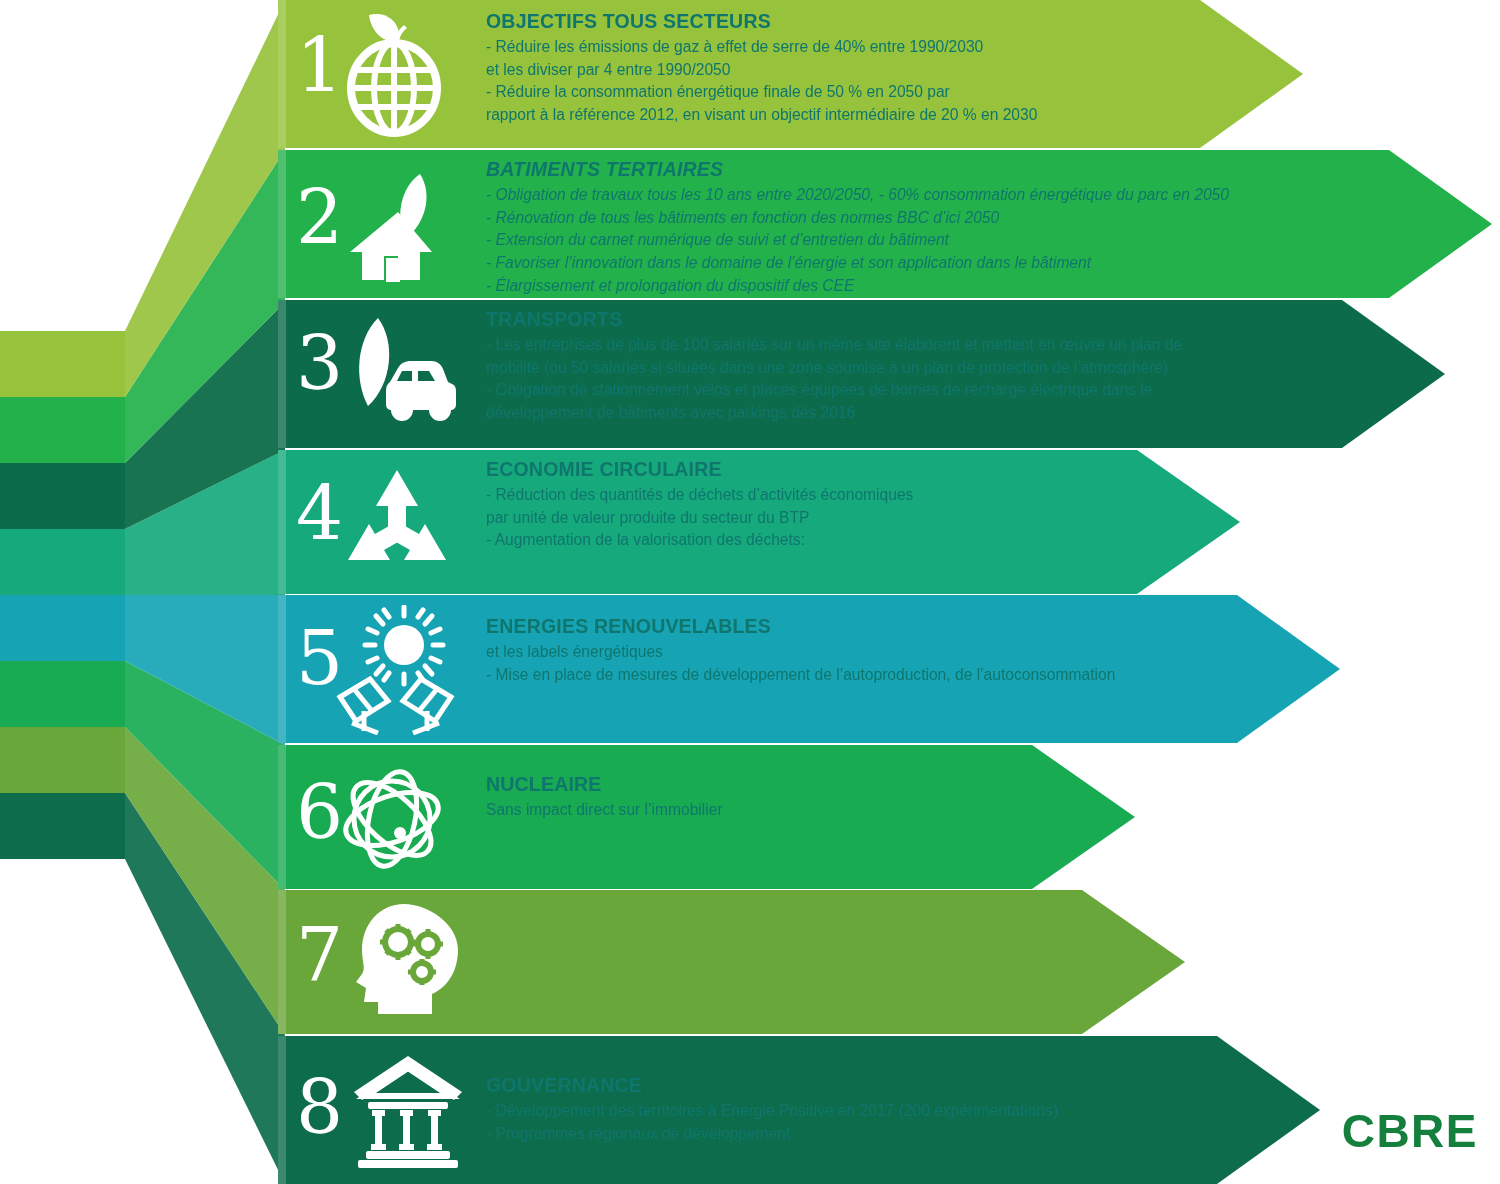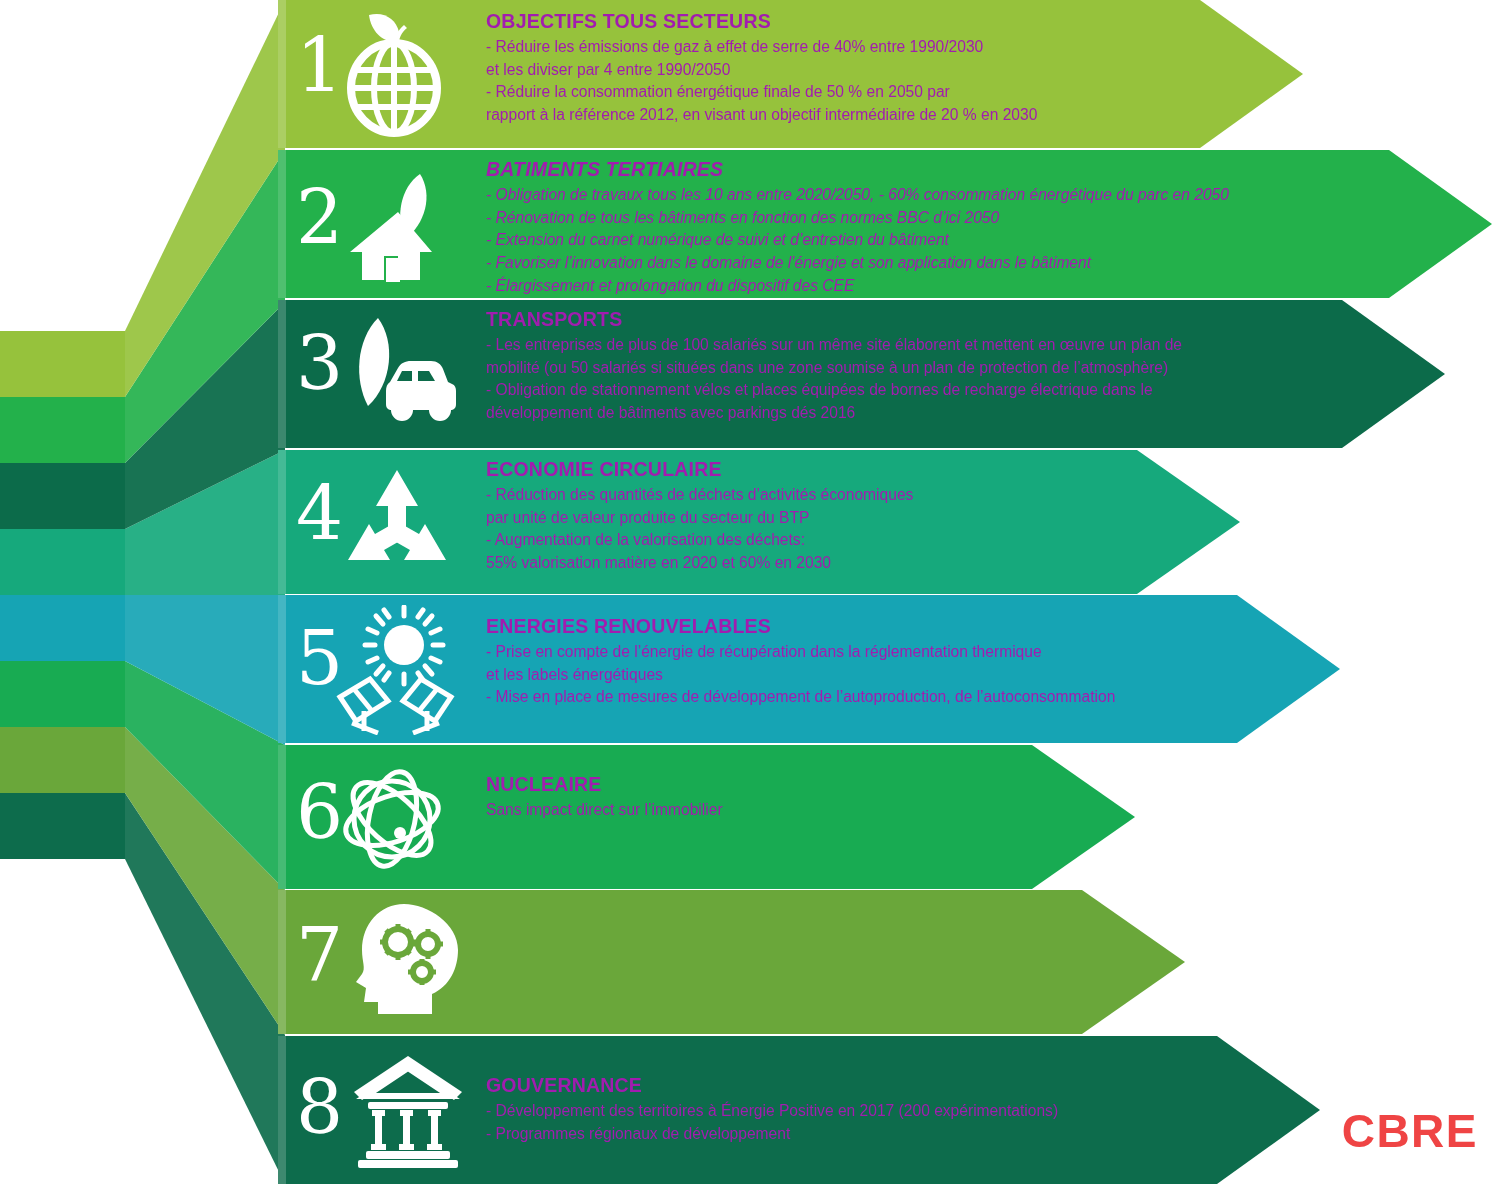--- a/index.html
+++ b/index.html
@@ -10,25 +10,25 @@
   #leftstack{position:absolute;left:0;top:0;width:300px;height:1184px;}
   .lbar{position:absolute;left:0;width:125px;}
   .ribbon{position:absolute;left:0;top:0;width:300px;height:1184px;}
 
   
   .row{position:absolute;left:278px;overflow:visible;}
   .rowshape{position:absolute;left:0;top:0;width:100%;height:100%;}
   .leftglass{position:absolute;left:0;top:0;width:8px;height:100%;background:rgba(255,255,255,0.20);}
   .num{position:absolute;left:18px;color:#ffffff;font-family:"DejaVu Serif",serif;font-weight:300;line-height:1;}
   .icon{position:absolute;}
-  .txt{position:absolute;color:#a21caf;}
+  .txt{position:absolute;color:#0f766e;}
   .ttl{font-weight:bold;font-size:19.5px;letter-spacing:.2px;margin:0 0 3px 0;font-family:"Liberation Sans",sans-serif;}
   .ln{font-size:15.6px;line-height:1.455;white-space:nowrap;font-family:"Liberation Sans",sans-serif;}
 
-  #cbre{position:absolute;right:22px;bottom:26px;color:#ef4444;font-weight:bold;font-size:46px;
+  #cbre{position:absolute;right:22px;bottom:26px;color:#15803d;font-weight:bold;font-size:46px;
         letter-spacing:1.5px;font-family:"Liberation Sans",sans-serif;}
 </style>
 </head>
 <body>
 
 <div id="stage">
 
   <div id="leftstack">
     <svg class="ribbon" viewBox="0 0 300 1184" preserveAspectRatio="none">
 
@@ -153,21 +153,20 @@
           <path d="M8 94 L29 58 L35 68 L56 56 L65 72 L44 84 L50 94 Z"></path>
           <path d="M106 94 L64 94 L70 84 L49 72 L58 56 L79 68 L85 58 Z"></path>
         </g>
       </svg>
     </div>
     <div class="txt" style="left:208px;top:8px;">
       <div class="ttl">ECONOMIE CIRCULAIRE</div>
       <div class="ln">- Réduction des quantités de déchets d’activités économiques</div>
       <div class="ln">par unité de valeur produite du secteur du BTP</div>
       <div class="ln">- Augmentation de la valorisation des déchets:</div>
-      <div class="ln">55% valorisation matière en 2020 et 60% en 2030</div>
     </div>
   </div>
 
   <div class="row" style="top:595px;width:1062px;height:148px;">
     <svg class="rowshape" viewBox="0 0 1062 148" preserveAspectRatio="none">
       <polygon points="0,0 959,0 1062,74 959,148 0,148" fill="#16a4b4"></polygon>
     </svg>
     <div class="leftglass"></div>
     <div class="num" style="top:26px;font-size:74px;">5</div>
     <div class="icon" style="left:52px;top:10px;width:130px;height:130px;">
@@ -200,21 +199,20 @@
             <path d="M121 92 L91 74 L73 96 L105 116 Z"></path>
             <line x1="107" y1="84" x2="89" y2="106"></line>
             <line x1="109" y1="118" x2="83" y2="128"></line>
             <line x1="97" y1="106" x2="97" y2="126"></line>
           </g>
         </g>
       </svg>
     </div>
     <div class="txt" style="left:208px;top:20px;">
       <div class="ttl">ENERGIES RENOUVELABLES</div>
-      <div class="ln">- Prise en compte de l’énergie de récupération dans la réglementation thermique</div>
       <div class="ln">et les labels énergétiques</div>
       <div class="ln">- Mise en place de mesures de développement de l’autoproduction, de l’autoconsommation</div>
     </div>
   </div>
 
   <div class="row" style="top:745px;width:857px;height:144px;">
     <svg class="rowshape" viewBox="0 0 857 144" preserveAspectRatio="none">
       <polygon points="0,0 754,0 857,72 754,144 0,144" fill="#18ab52"></polygon>
     </svg>
     <div class="leftglass"></div>

